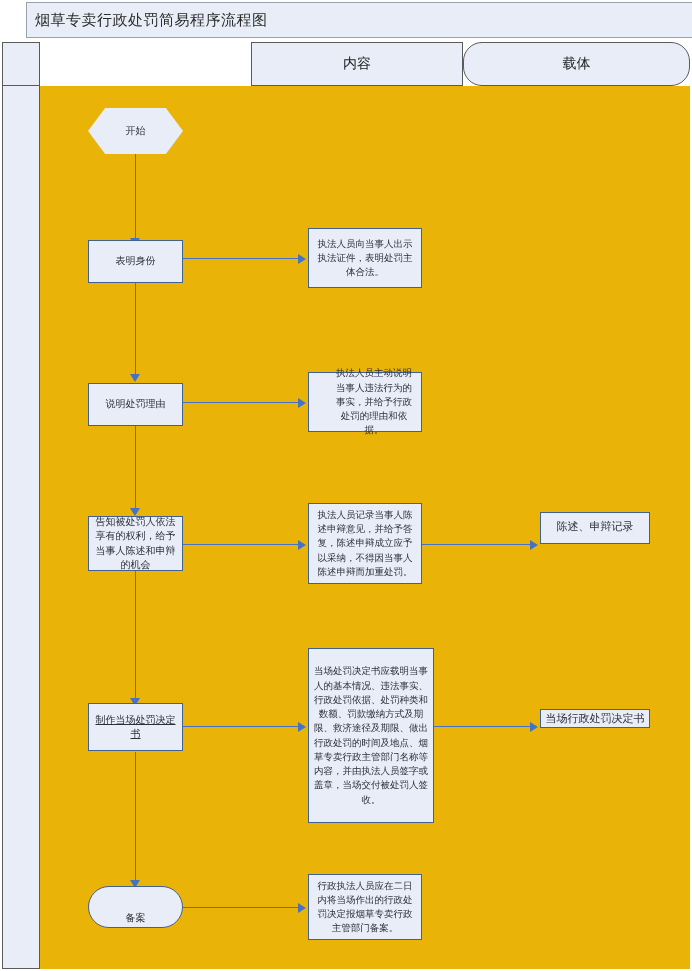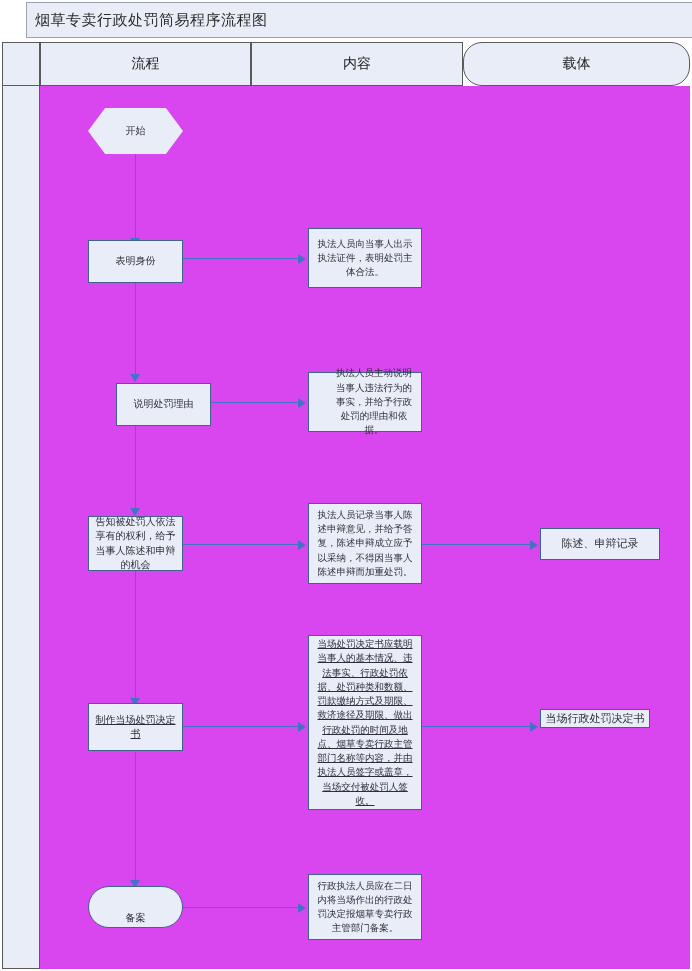--- a/index.html
+++ b/index.html
@@ -72,21 +72,21 @@
     border: 1px solid #5a5a5a;
     border-top: none;
     box-sizing: border-box;
   }
   #canvas {
     position: absolute;
     left: 40px;
     top: 86px;
     width: 650px;
     height: 883px;
-    background: #d946ef;
+    background: #eab308;
     overflow: hidden;
   }
 
   
   .node {
     position: absolute;
     background: #e8edf7;
     border: 1px solid #41628e;
     box-sizing: border-box;
     display: flex;
@@ -160,23 +160,20 @@
 
 <div id="page">
 
   <div id="title-bar">
     <span class="title-text">烟草专卖行政处罚简易程序流程图</span>
   </div>
 
   <div class="hdr" id="hdr-spacer">
     <span></span>
   </div>
-  <div class="hdr" id="hdr-process">
-    <span>流程</span>
-  </div>
   <div class="hdr" id="hdr-content">
     <span>内容</span>
   </div>
   <div class="hdr" id="hdr-carrier">
     <span>载体</span>
   </div>
 
   <div id="left-strip"></div>
 
   <div id="canvas">
@@ -219,21 +216,21 @@
 
     <div class="node hex" style="left:48px; top:22px; width:95px; height:46px;">
       <div class="hex-body"></div>
       <span class="hex-label">开始</span>
     </div>
 
     <div class="node" style="left:48px; top:154px; width:95px; height:43px;">
       <span>表明身份</span>
     </div>
 
-    <div class="node" style="left:48px; top:297px; width:95px; height:43px;margin-left:28px;">
+    <div class="node" style="left:48px; top:297px; width:95px; height:43px;">
       <span>说明处罚理由</span>
     </div>
 
     <div class="node" style="left:48px; top:430px; width:95px; height:55px;">
       <span>告知被处罚人依法享有的权利，给予当事人陈述和申辩的机会</span>
     </div>
 
     <div class="node" style="left:48px; top:617px; width:95px; height:48px;text-decoration:underline;">
       <span>制作当场处罚决定书</span>
     </div>
@@ -247,29 +244,29 @@
     </div>
 
     <div class="node content" style="left:268px; top:286px; width:114px; height:60px;padding-left:23px;">
       <span>执法人员主动说明当事人违法行为的事实，并给予行政处罚的理由和依据。</span>
     </div>
 
     <div class="node content" style="left:268px; top:417px; width:114px; height:81px;">
       <span>执法人员记录当事人陈述申辩意见，并给予答复，陈述申辩成立应予以采纳，不得因当事人陈述申辩而加重处罚。</span>
     </div>
 
-    <div class="node content" style="left:268px; top:549px; width:114px; height:175px;text-decoration:underline;">
+    <div class="node content" style="left:268px; top:562px; width:126px; height:175px;">
       <span>当场处罚决定书应载明当事人的基本情况、违法事实、行政处罚依据、处罚种类和数额、罚款缴纳方式及期限、救济途径及期限、做出行政处罚的时间及地点、烟草专卖行政主管部门名称等内容，并由执法人员签字或盖章，当场交付被处罚人签收。</span>
     </div>
 
     <div class="node content" style="left:268px; top:788px; width:114px; height:66px;">
       <span>行政执法人员应在二日内将当场作出的行政处罚决定报烟草专卖行政主管部门备案。</span>
     </div>
 
-    <div class="node carrier" style="left:500px; top:442px; width:120px; height:32px;">
+    <div class="node carrier" style="left:500px; top:426px; width:110px; height:32px;font-family:Liberation Mono, monospace;">
       <span>陈述、申辩记录</span>
     </div>
 
     <div class="node carrier" style="left:500px; top:623px; width:110px; height:19px;">
       <span>当场行政处罚决定书</span>
     </div>
 
   </div>
 </div>
 

